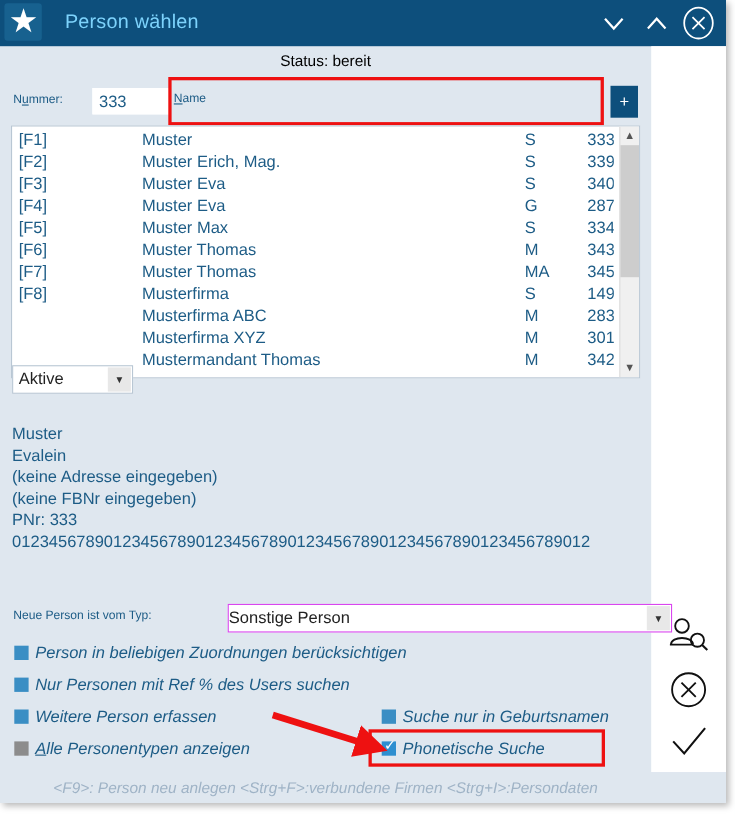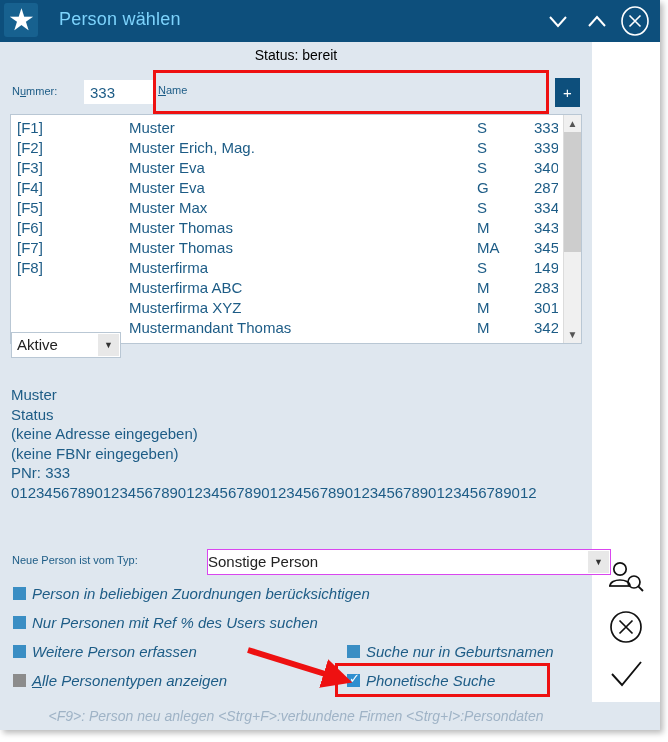--- a/index.html
+++ b/index.html
@@ -305,21 +305,21 @@
   </div>
 
   <div id="state-select">
     <span>Aktive</span>
     <span class="arrow">▼</span>
   </div>
 
   <div id="detail-block">
     <div id="detail-host">
         <div>Muster</div>
-        <div>Status</div>
+        <div>Evalein</div>
         <div>(keine Adresse eingegeben)</div>
         <div>(keine FBNr eingegeben)</div>
         <div>PNr: 333</div>
         <div>012345678901234567890123456789012345678901234567890123456789012</div>
       </div>
   </div>
 
   <div class="lbl" id="type-label">Neue Person ist vom Typ:</div>
   <div id="type-select">
     <span>Sonstige Person</span>

